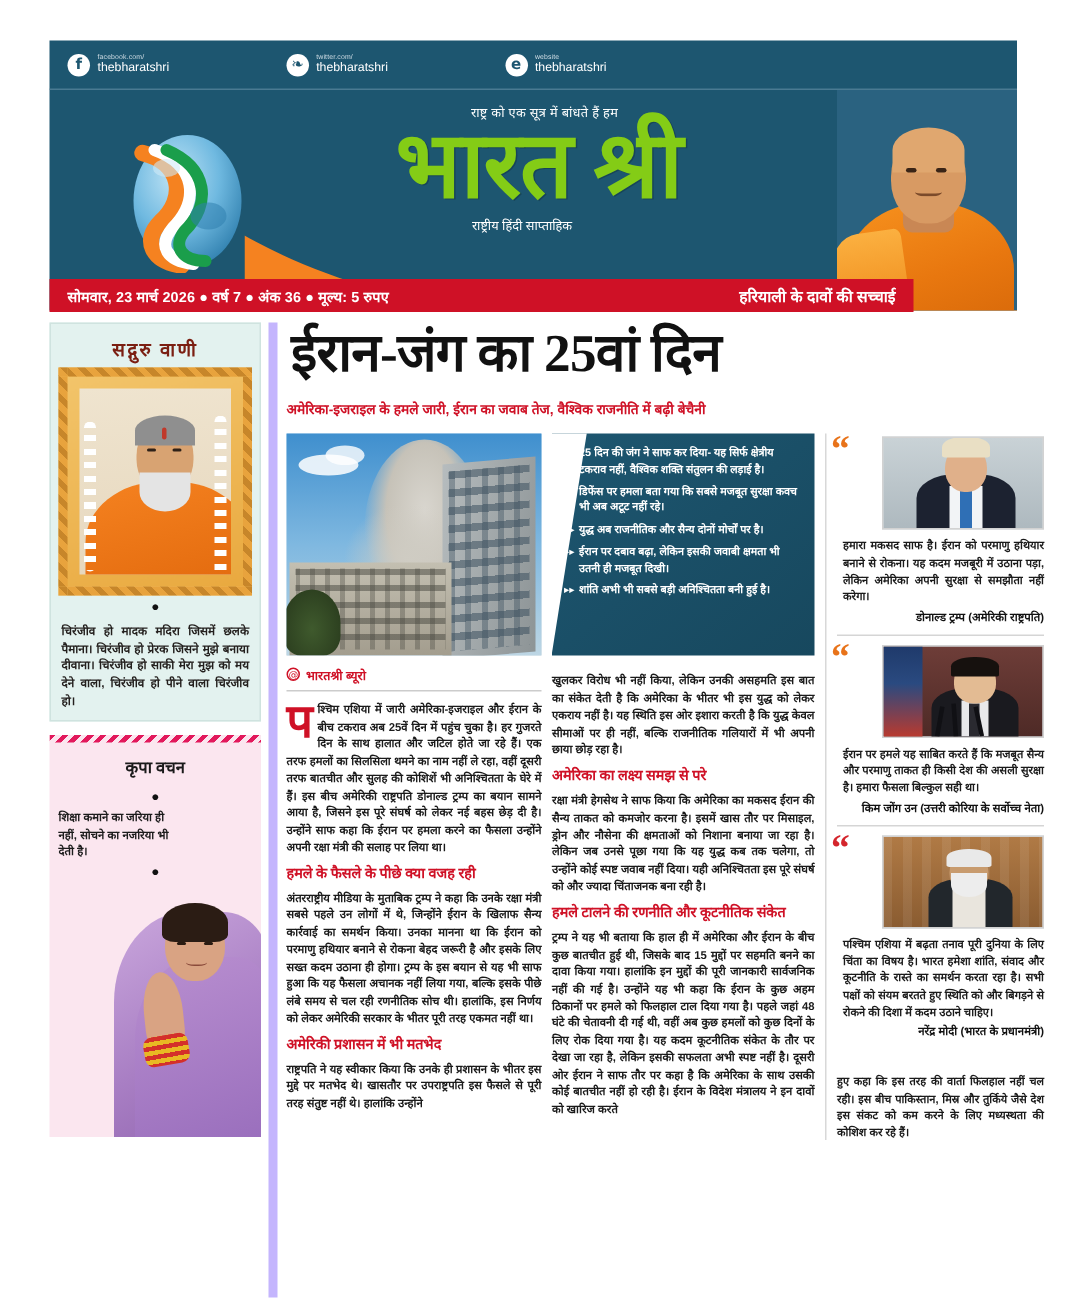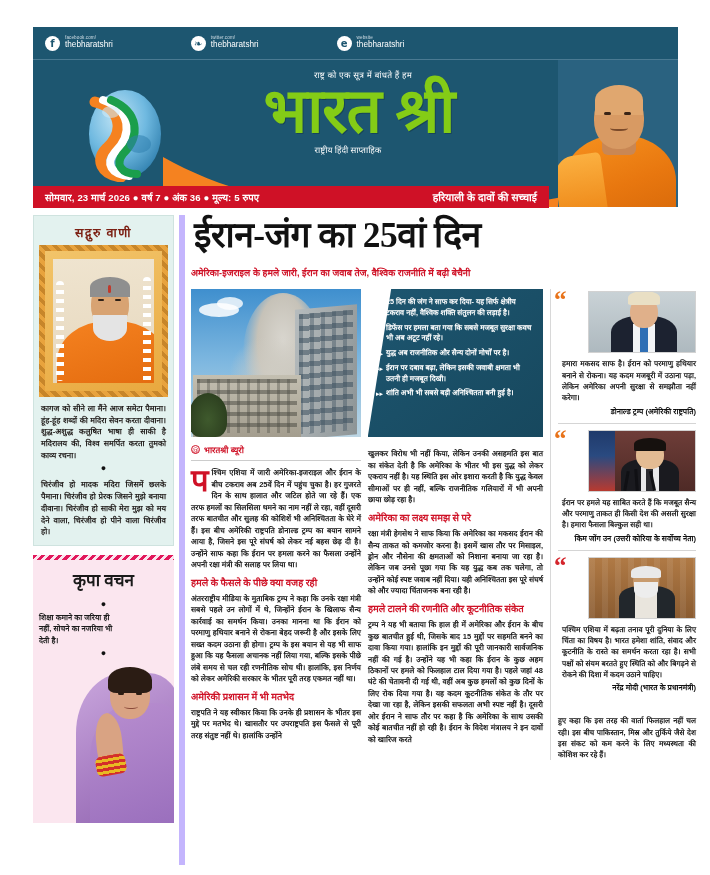--- a/index.html
+++ b/index.html
@@ -154,21 +154,21 @@
   .ep-shawl {
     position:absolute; left:-2px; bottom:-4px; width:48px; height:56px;
     background:linear-gradient(180deg,#fbb040,#ef8b1b);
     transform: rotate(-8deg); border-radius: 40% 10% 0 0;
   }
 
   
   .datestrip {
     position: absolute;
     left: 33px; top: 186px;
-    width: 516px; height: 22px;
+    width: 576px; height: 22px;
     background: #cf1126;
     z-index: 8;
     display: flex;
     align-items: center;
     justify-content: space-between;
     padding: 0 12px;
   }
   .date-left {
     color: #ffffff; font-size: 9.6px; font-weight: bold;
     letter-spacing: .1px;
@@ -267,21 +267,21 @@
     overflow: hidden;
     height: 268px;
   }
   .kripa-top-zig {
     height: 5px;
     background: repeating-linear-gradient(135deg,#e2195c 0 3px,#fbe6ef 3px 6px);
   }
   .kripa-title {
     text-align:center;
     color:#1a1a1a;
-    font-size: 17px;
+    font-size: 11px;
     font-weight: bold;
     padding: 8px 0 6px 0;
     font-family: "Liberation Serif", serif;
   }
   .kripa-text {
     font-size: 7.6px;
     line-height: 1.5;
     color: #1c1c1c;
     font-weight: bold;
     padding: 0 6px;
@@ -632,21 +632,20 @@
             <div class="gi-head"></div>
             <div class="gi-hair"></div>
             <div class="gi-beard"></div>
             <div class="gi-eyeL"></div>
               <div class="gi-eyeR"></div>
             <div class="gi-tilak"></div>
             <div class="gi-beads"></div>
             <div class="gi-beads2"></div>
           </div>
         </div>
-        <div class="guru-verse">कागज को सीने ला मैंने आज समेटा पैमाना। हूंह-हूंह शब्दों की मदिरा सेवन करता दीवाना। शुद्ध-अशुद्ध कलुषित भाषा ही साकी है मदिरालय की, विश्व समर्पित करता तुमको काव्य रचना।</div>
         <div class="verse-dot">●</div>
         <div class="guru-verse">चिरंजीव हो मादक मदिरा जिसमें छलके पैमाना। चिरंजीव हो प्रेरक जिसने मुझे बनाया दीवाना। चिरंजीव हो साकी मेरा मुझ को मय देने वाला, चिरंजीव हो पीने वाला चिरंजीव हो।</div>
       </div>
 
       <div class="kripa-card">
         <div class="kripa-top-zig"></div>
         <div class="kripa-title">कृपा वचन</div>
         <div class="kripa-lady">
           <div class="kl-body"></div>
           <div class="kl-shawl"></div>

